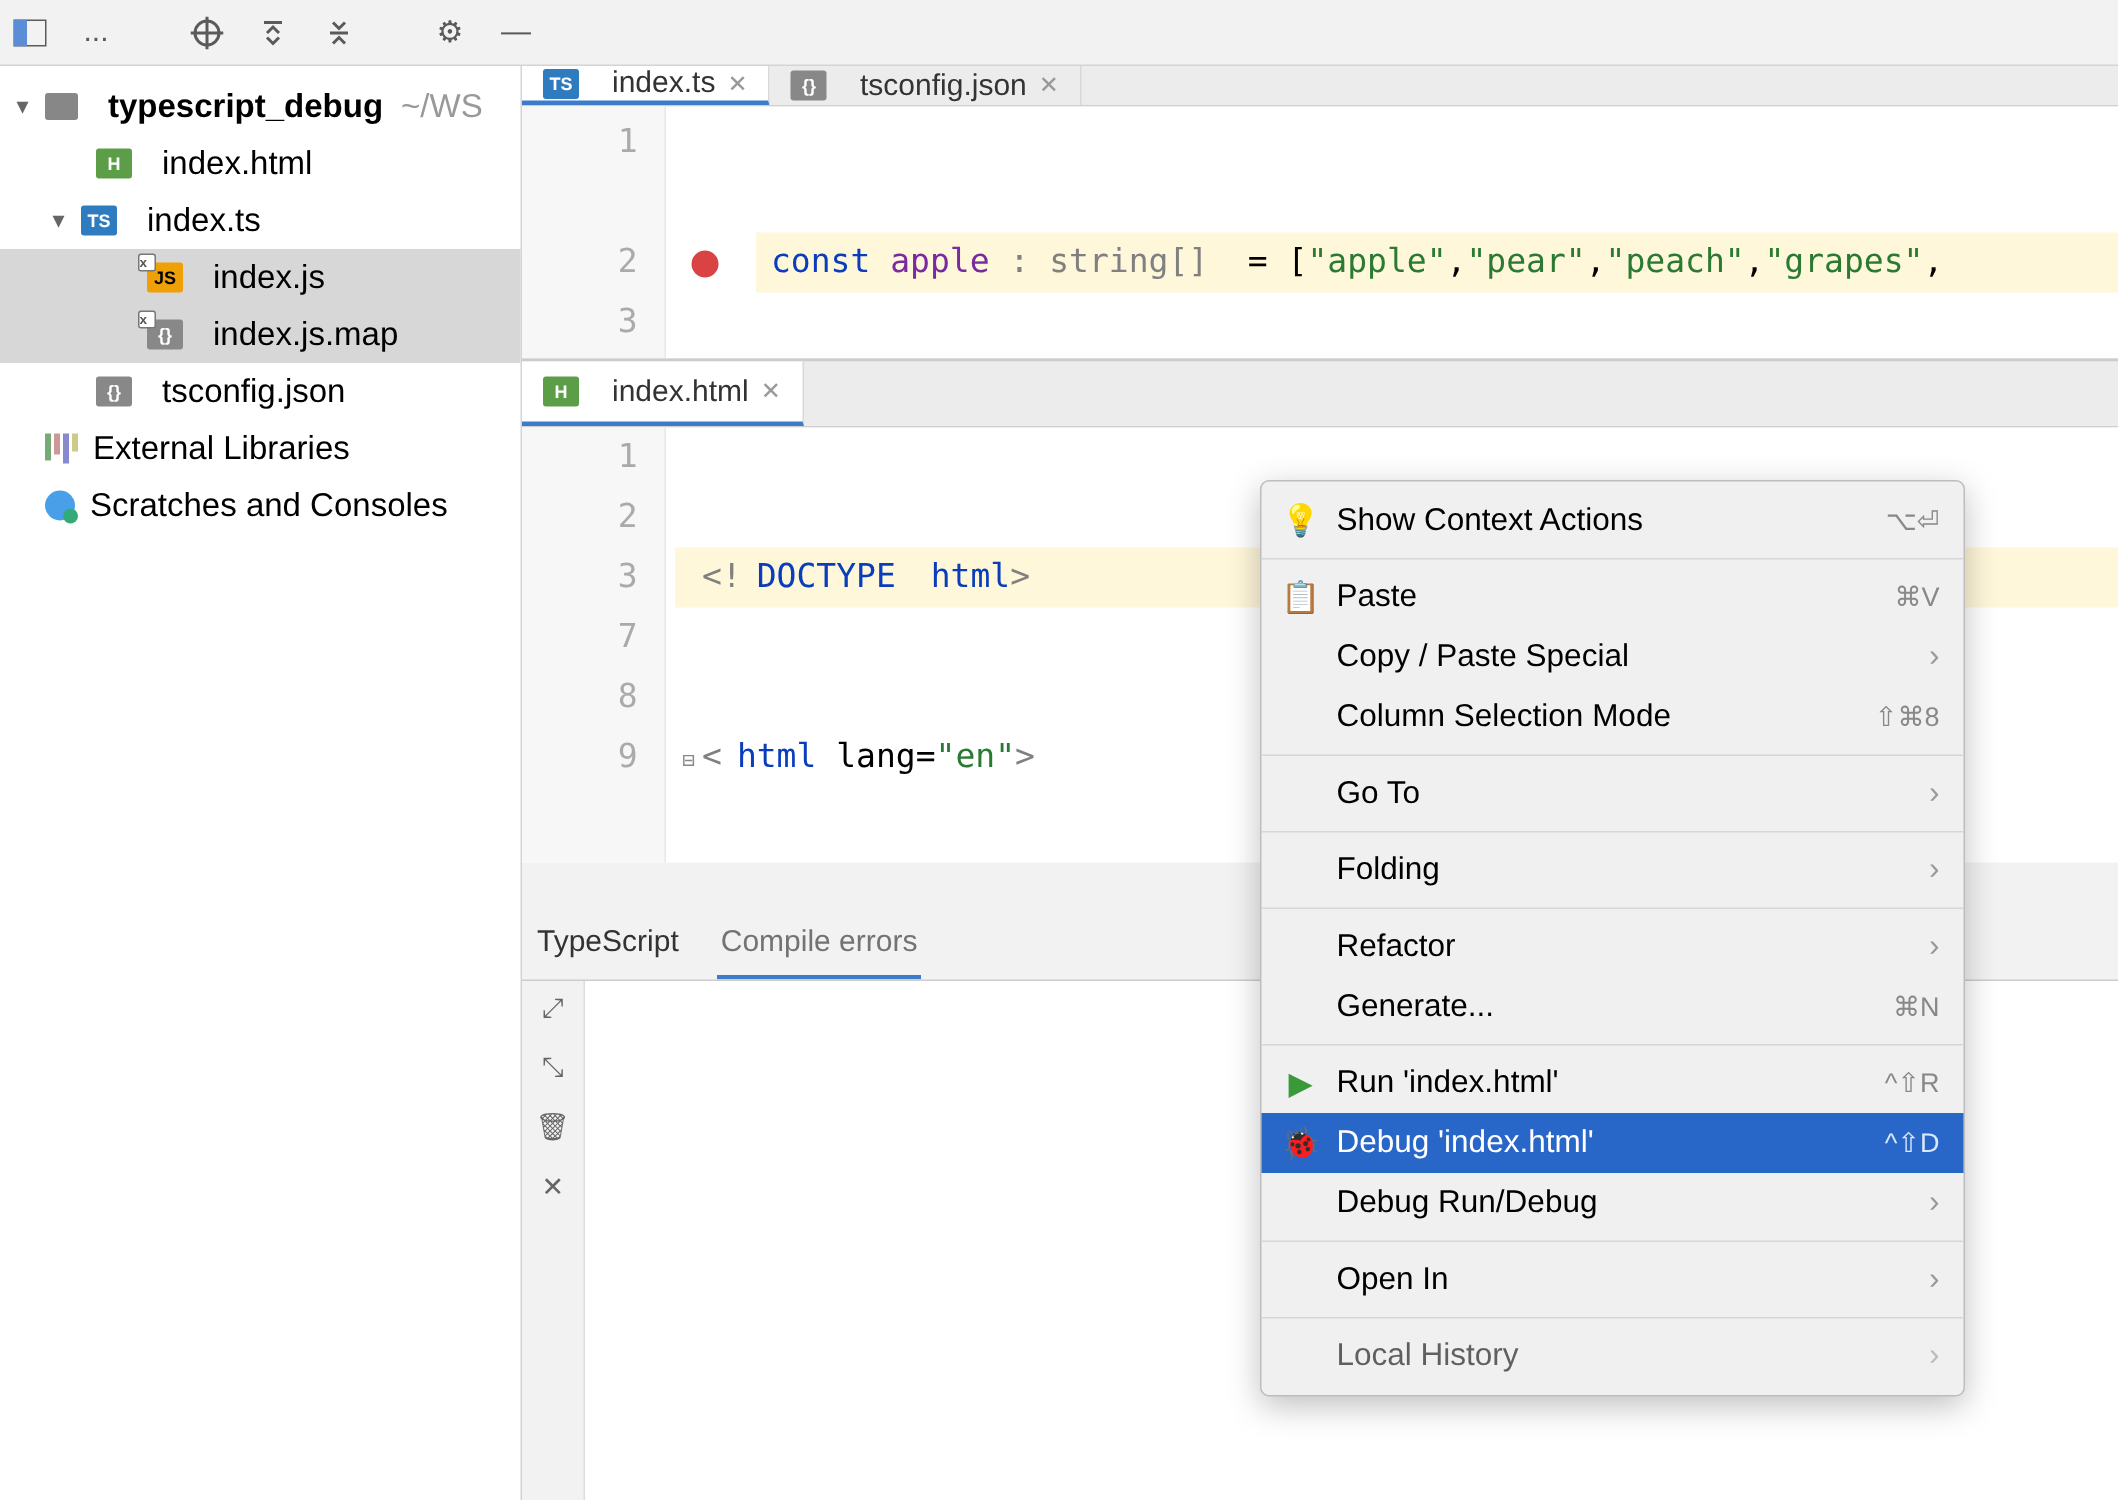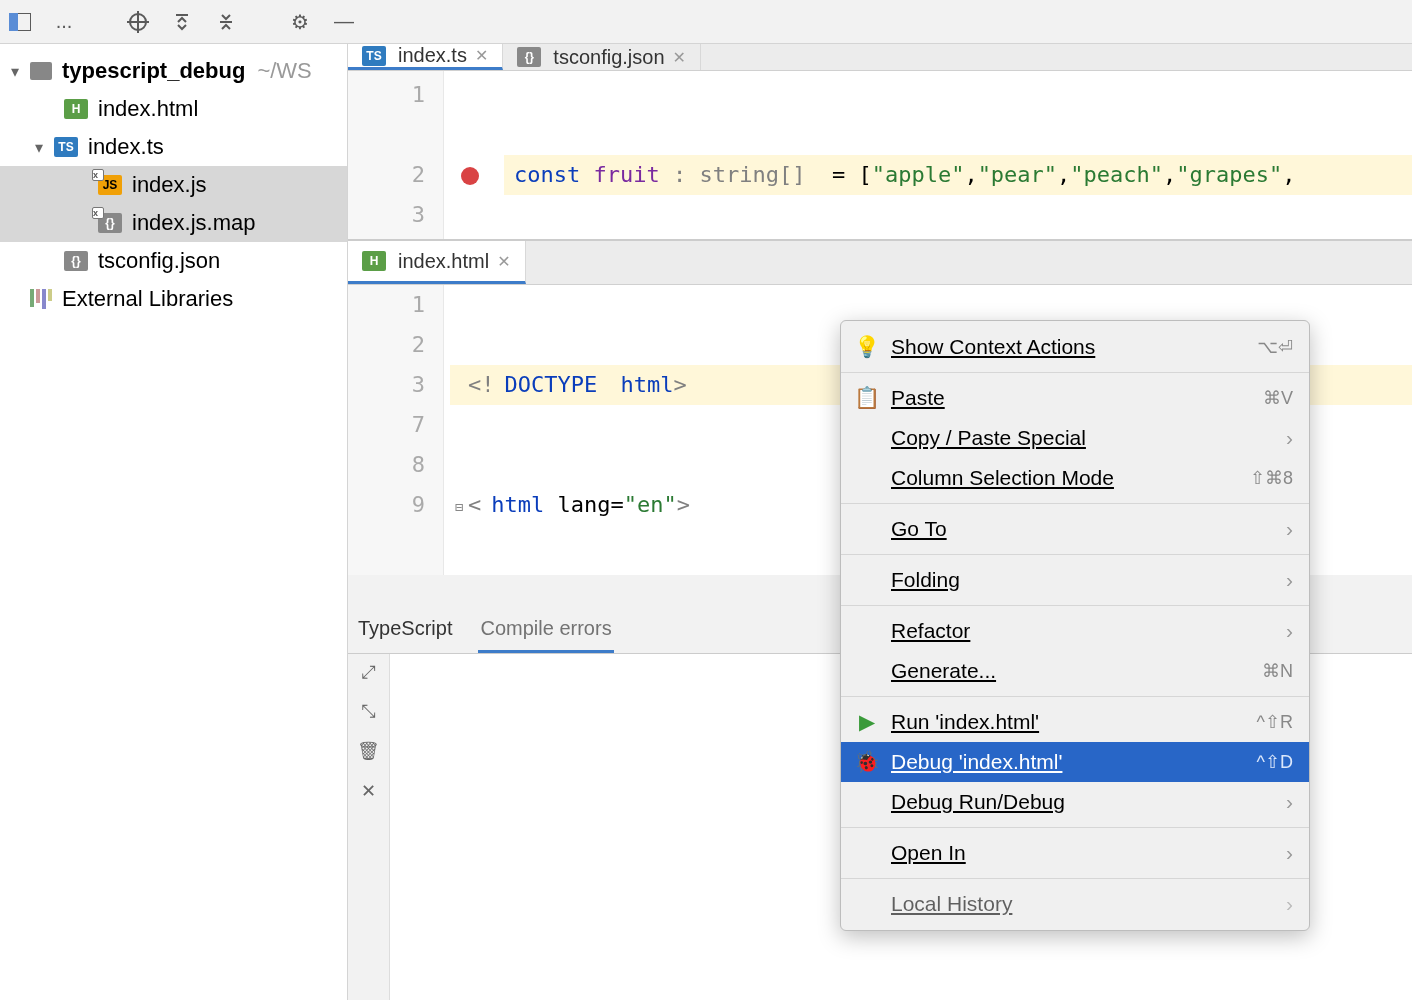--- a/index.html
+++ b/index.html
@@ -33,21 +33,21 @@
 }
 .tree-row {
   display:flex; align-items:center; height: 38px; padding-left: 6px; gap: 6px;
   font-size: 22px;
 }
 .tree-row.selected { background: #d7d7d7; }
 .chev { width: 18px; display:inline-flex; justify-content:center; color:#666; font-size:16px;}
 .indent1 { padding-left: 30px; }
 .indent2 { padding-left: 64px; }
 .indent3 { padding-left: 98px; }
-.ficon { width: 24px; height: 20px; display:inline-flex; align-items:center; justify-content:center; font-size:12px; font-weight:bold; color:#fff; border-radius:2px; margin-right:4px; position:relative;}
+.ficon { width: 24px; height: 20px; display:inline-flex; align-items:center; justify-content:center; font-size:12px; font-weight:bold; color:#fff; border-radius:2px; margin-right:14px; position:relative;}
 .ficon.folder { background:#878787; width:22px; height:18px; border-radius:2px;}
 .ficon.html { background:#5b9e47; }
 .ficon.ts { background:#2f7bbf; }
 .ficon.js { background:#f0a007; color:#000;}
 .ficon.json { background:#888; }
 .ficon.map { background:#888; }
 .xbadge { position:absolute; top:-6px; left:-6px; background:#fff; border:1px solid #777; color:#555; font-size:9px; width:12px; height:12px; line-height:10px; border-radius:2px;}
 .tree-row .label { white-space:nowrap; overflow:hidden; text-overflow:ellipsis; }
 .tree-row .dim { color:#999; margin-left:6px; }
 .libicon { display:inline-flex; gap:2px; margin-right:4px;}
@@ -95,21 +95,21 @@
   position:absolute; left:840px; top:320px; width:470px;
   background:#f0f0f0; border:1px solid #bdbdbd; border-radius:6px;
   box-shadow: 0 6px 22px rgba(0,0,0,0.25);
   padding:6px 0;
   font-size:21px;
 }
 .mrow { display:flex; align-items:center; height:40px; padding:0 16px 0 14px; gap:12px; cursor:pointer;}
 .mrow.selected { background:#2866c7; color:#fff;}
 .mrow .micon { width:24px; display:flex; justify-content:center; color:#666;}
 .mrow.selected .micon { color:#bfe3b3;}
-.mrow .mlabel { flex:1;text-decoration:underline; }
+.mrow .mlabel { flex:1; }
 .mrow .mshort { color:#888; font-size:18px;}
 .mrow.selected .mshort { color:#dbe7fb;}
 .msep { height:1px; background:#d6d6d6; margin:5px 0;}
 .mrow .sub { color:#999;}
 svg { display:block; }
 </style>
 </head>
 <body>
 
 <div class="toolbar">
@@ -178,20 +178,24 @@
     </div>
     <div class="tree-row indent1">
       <span class="libicon">
           <span></span>
           <span></span>
           <span></span>
           <span></span>
         </span>
       <span class="label">External Libraries</span>
     </div>
+    <div class="tree-row indent1">
+      <span class="scratch-icon"></span>
+      <span class="label">Scratches and Consoles</span>
+    </div>
   </div>
 
   <div class="editors">
     <div class="tabbar">
       <div class="tab active">
         <span class="ficon ts">TS</span>
         <span>index.ts</span>
         <span class="close">✕</span>
       </div>
       <div class="tab">
@@ -202,21 +206,21 @@
     </div>
 
     <div class="editor" style="height:168px;">
       <div class="gutter">
         <div class="ln">1</div>
         <div class="ln"></div>
         <div class="ln bp">2</div>
         <div class="ln">3</div>
       </div>
       <div class="code">
-        <div class="line hl"><span class="kw">const</span> <span class="ident">fruit</span> <span class="type">: string[]</span><span>  = [</span><span class="str">"apple"</span><span>,</span><span class="str">"pear"</span><span>,</span><span class="str">"peach"</span><span>,</span><span class="str">"grapes"</span><span>,</span></div>
+        <div class="line hl"><span class="kw">const</span> <span class="ident">apple</span> <span class="type">: string[]</span><span>  = [</span><span class="str">"apple"</span><span>,</span><span class="str">"pear"</span><span>,</span><span class="str">"peach"</span><span>,</span><span class="str">"grapes"</span><span>,</span></div>
         
         
         
       </div>
     </div>
 
     <div class="splitter"></div>
 
     <div class="editor2wrap">
       <div class="tabbar">

